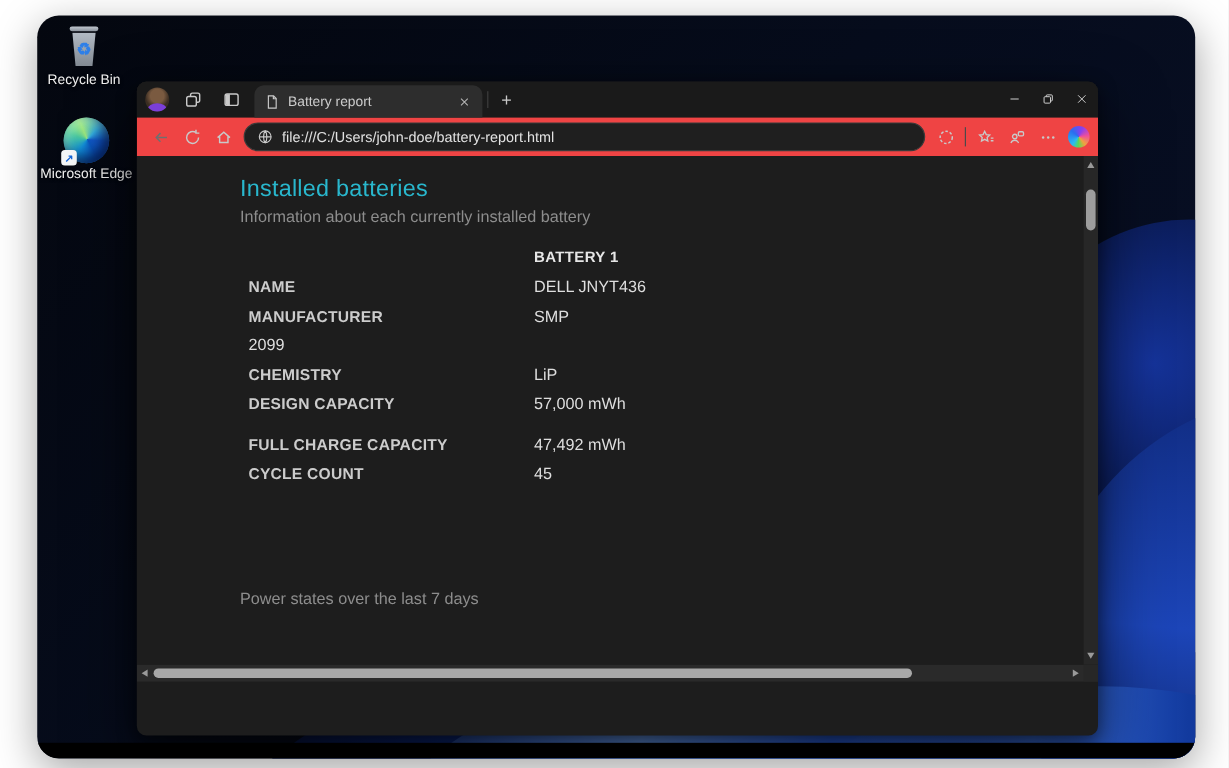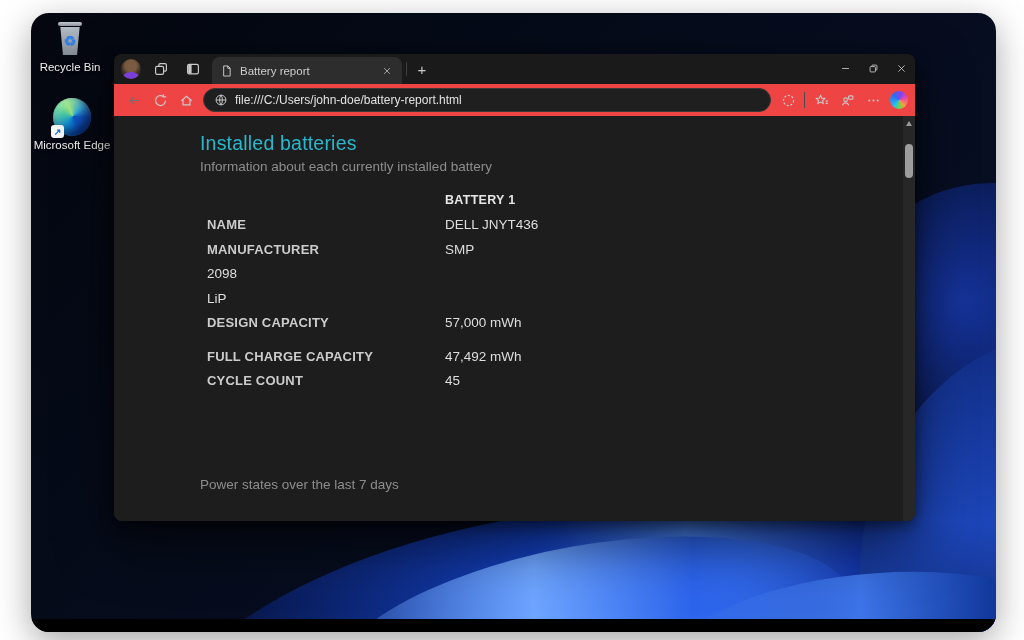--- a/index.html
+++ b/index.html
@@ -45,21 +45,21 @@
              font-size:14px; color:#2e7fe8; font-weight:bold; }
   .edge-art { width:38px; height:38px; margin:0 auto; position:relative; }
   .edge-ball { width:38px; height:38px; border-radius:50%;
                background:conic-gradient(from 150deg at 52% 48%,#0c59c4,#1390d8 18%,#49c8a0 38%,#9fe87d 52%,#35b0e0 70%,#1258c8 85%,#0c59c4);
                box-shadow:inset -4px -5px 10px rgba(3,20,70,.8), inset 3px 4px 8px rgba(190,255,210,.45); }
   .edge-badge { position:absolute; left:-2px; bottom:-2px; width:13px; height:13px;
                 background:#f4f6f8; border-radius:3px; display:flex; align-items:center;
                 justify-content:center; font-size:9px; font-weight:bold; color:#1565d8; }
 
   
-  .window { position:absolute; left:83px; top:41px; width:801px; height:467px; z-index:3;
+  .window { position:absolute; left:83px; top:55px; width:801px; height:545px; z-index:3;
             border-radius:8px; overflow:hidden; background:#1d1d1d;
             box-shadow:0 22px 55px rgba(0,0,0,.6), 0 4px 14px rgba(0,0,0,.5); }
 
   .tabstrip { height:30px; background:#1a1a1a; display:flex; align-items:center; padding-left:5px; }
   .avatar { width:20px; height:20px; border-radius:50%; margin-left:2px; position:relative;
             overflow:hidden; background:radial-gradient(circle at 50% 35%,#7a5a40 0 34%,#3a2d22 60%); flex:none; }
   .avatar::after { content:""; position:absolute; left:2px; bottom:-3px; width:16px; height:10px;
                    border-radius:50% 50% 0 0; background:#7b3fd8; }
   .strip-btn { width:24px; height:24px; margin-left:8px; border-radius:5px; display:flex;
                align-items:center; justify-content:center; flex:none; }
@@ -273,23 +273,24 @@
           </div>
           <div class="trow">
             <span class="tlabel">NAME</span>
             <span class="tval">DELL JNYT436</span>
           </div>
           <div class="trow">
             <span class="tlabel">MANUFACTURER</span>
             <span class="tval">SMP</span>
           </div>
           <div class="trow">
-            <span class="tval">2098</span>
-          </div>
-          <div class="trow">
+            <span class="tval">2099</span>
+          </div>
+          <div class="trow">
+            <span class="tlabel">CHEMISTRY</span>
             <span class="tval">LiP</span>
           </div>
           <div class="trow">
             <span class="tlabel">DESIGN CAPACITY</span>
             <span class="tval">57,000 mWh</span>
           </div>
           <div class="trow gap-before">
             <span class="tlabel">FULL CHARGE CAPACITY</span>
             <span class="tval">47,492 mWh</span>
           </div>

